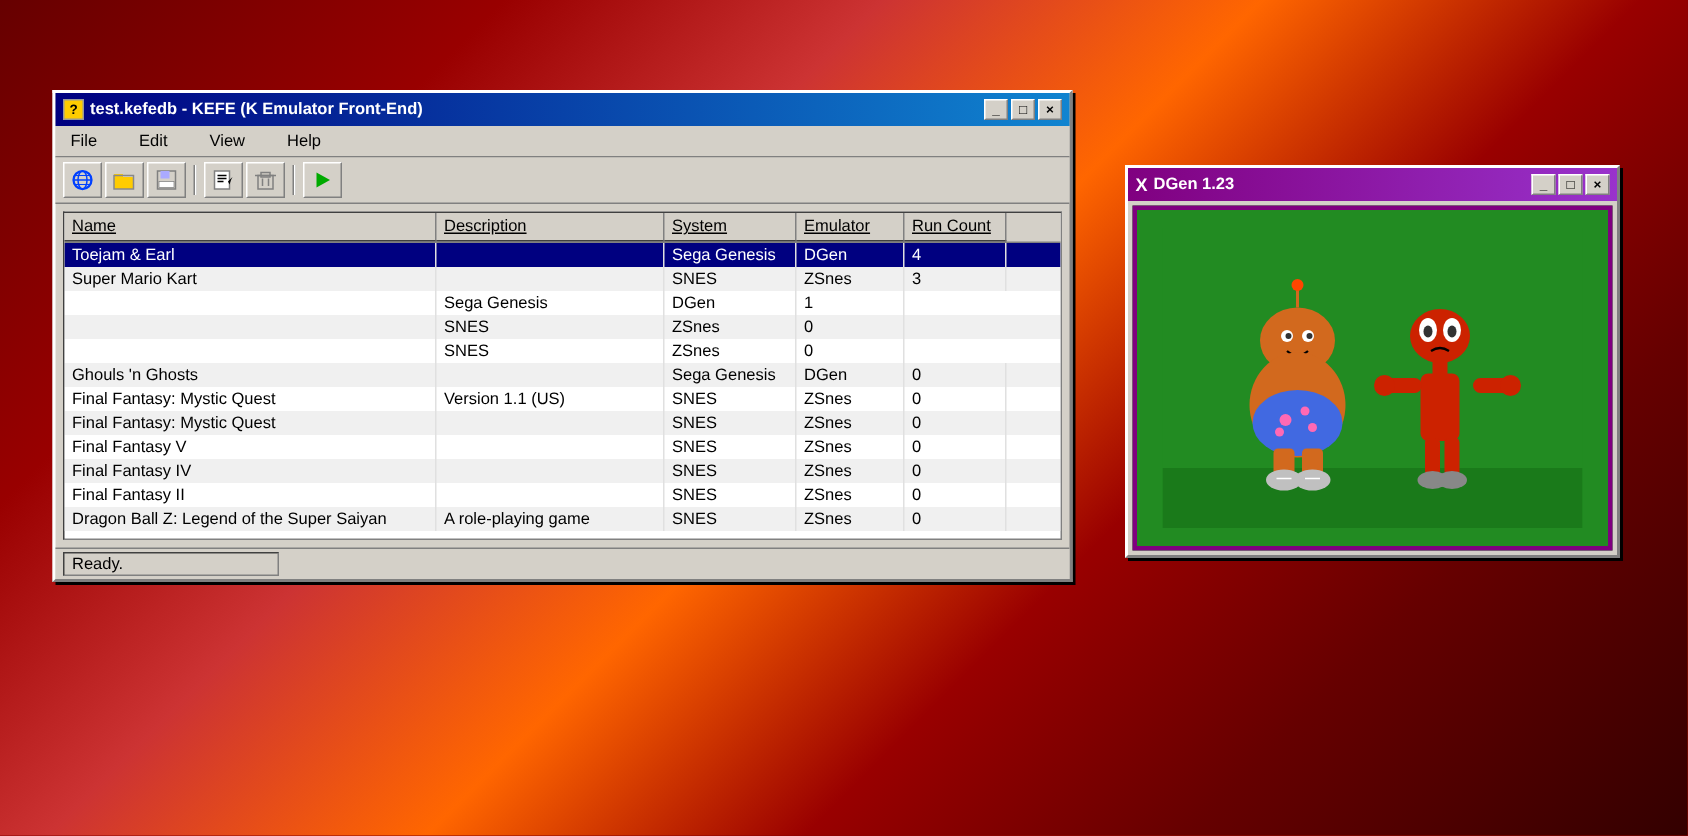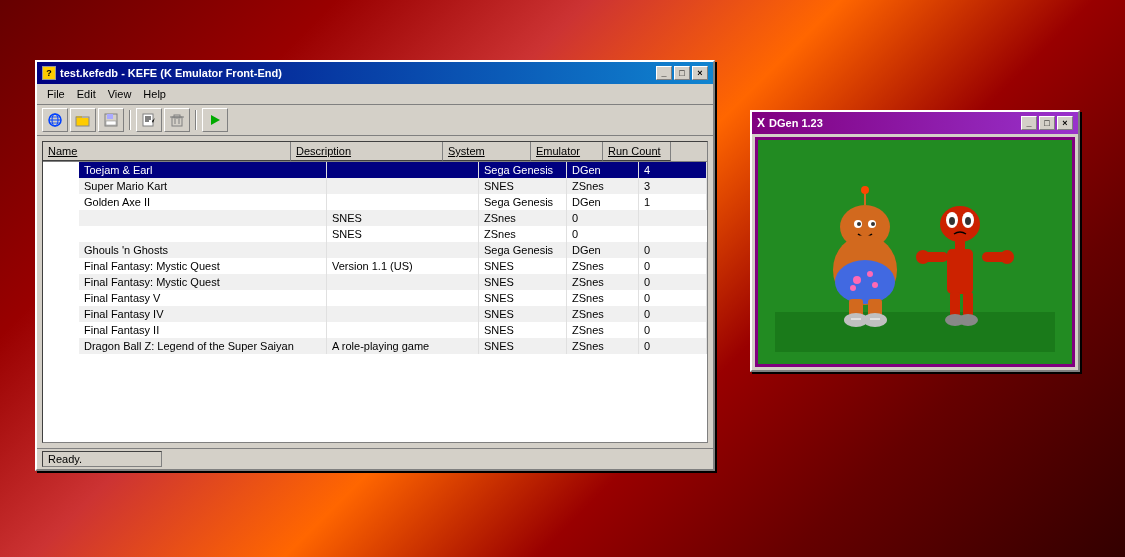--- a/index.html
+++ b/index.html
@@ -90,21 +90,21 @@
       cursor: pointer;
       color: #000;
       font-family: 'MS Sans Serif', Arial, sans-serif;
     }
 
     
     .menu-bar {
       background: #d4d0c8;
       padding: 2px 4px;
       display: flex;
-      gap: 0;
+      gap: 16px;
       font-size: 11px;
       font-family: 'MS Sans Serif', Arial, sans-serif;
       border-bottom: 1px solid #808080;
     }
 
     .menu-item {
       padding: 2px 6px;
       cursor: pointer;
     }
 
@@ -162,22 +162,21 @@
     .col-header {
       padding: 3px 5px;
       border-right: 1px solid #808080;
       border-bottom: 1px solid #404040;
       font-size: 11px;
       font-weight: normal;
     }
 
     .table-body {
       overflow-y: auto;
-      height: 280px;
-      margin-left: 36px;
+      height: 197px;
     }
 
     .table-row {
       display: grid;
       grid-template-columns: 248px 152px 88px 72px 68px;
       font-size: 11px;
       font-family: 'MS Sans Serif', Arial, sans-serif;
       cursor: pointer;
     }
 
@@ -210,21 +209,21 @@
       font-size: 11px;
       font-family: 'MS Sans Serif', Arial, sans-serif;
     }
 
     .status-text {
       border: 1px solid #808080;
       border-top: 1px solid #404040;
       border-left: 1px solid #404040;
       padding: 1px 5px;
       display: inline-block;
-      width: 120px;
+      width: 144px;
     }
 
     
     .dgen-window {
       position: absolute;
       top: 110px;
       left: 750px;
       width: 330px;
       background: #d4d0c8;
       border: 2px solid #808080;
@@ -376,21 +375,20 @@
           <div class="table-cell">4</div>
         </div>
         <div class="table-row">
           <div class="table-cell">Super Mario Kart</div>
           <div class="table-cell"></div>
           <div class="table-cell">SNES</div>
           <div class="table-cell">ZSnes</div>
           <div class="table-cell">3</div>
         </div>
         <div class="table-row">
-          <div class="table-cell">Golden Axe II</div>
           <div class="table-cell"></div>
           <div class="table-cell">Sega Genesis</div>
           <div class="table-cell">DGen</div>
           <div class="table-cell">1</div>
         </div>
         <div class="table-row">
           <div class="table-cell"></div>
           <div class="table-cell">SNES</div>
           <div class="table-cell">ZSnes</div>
           <div class="table-cell">0</div>

